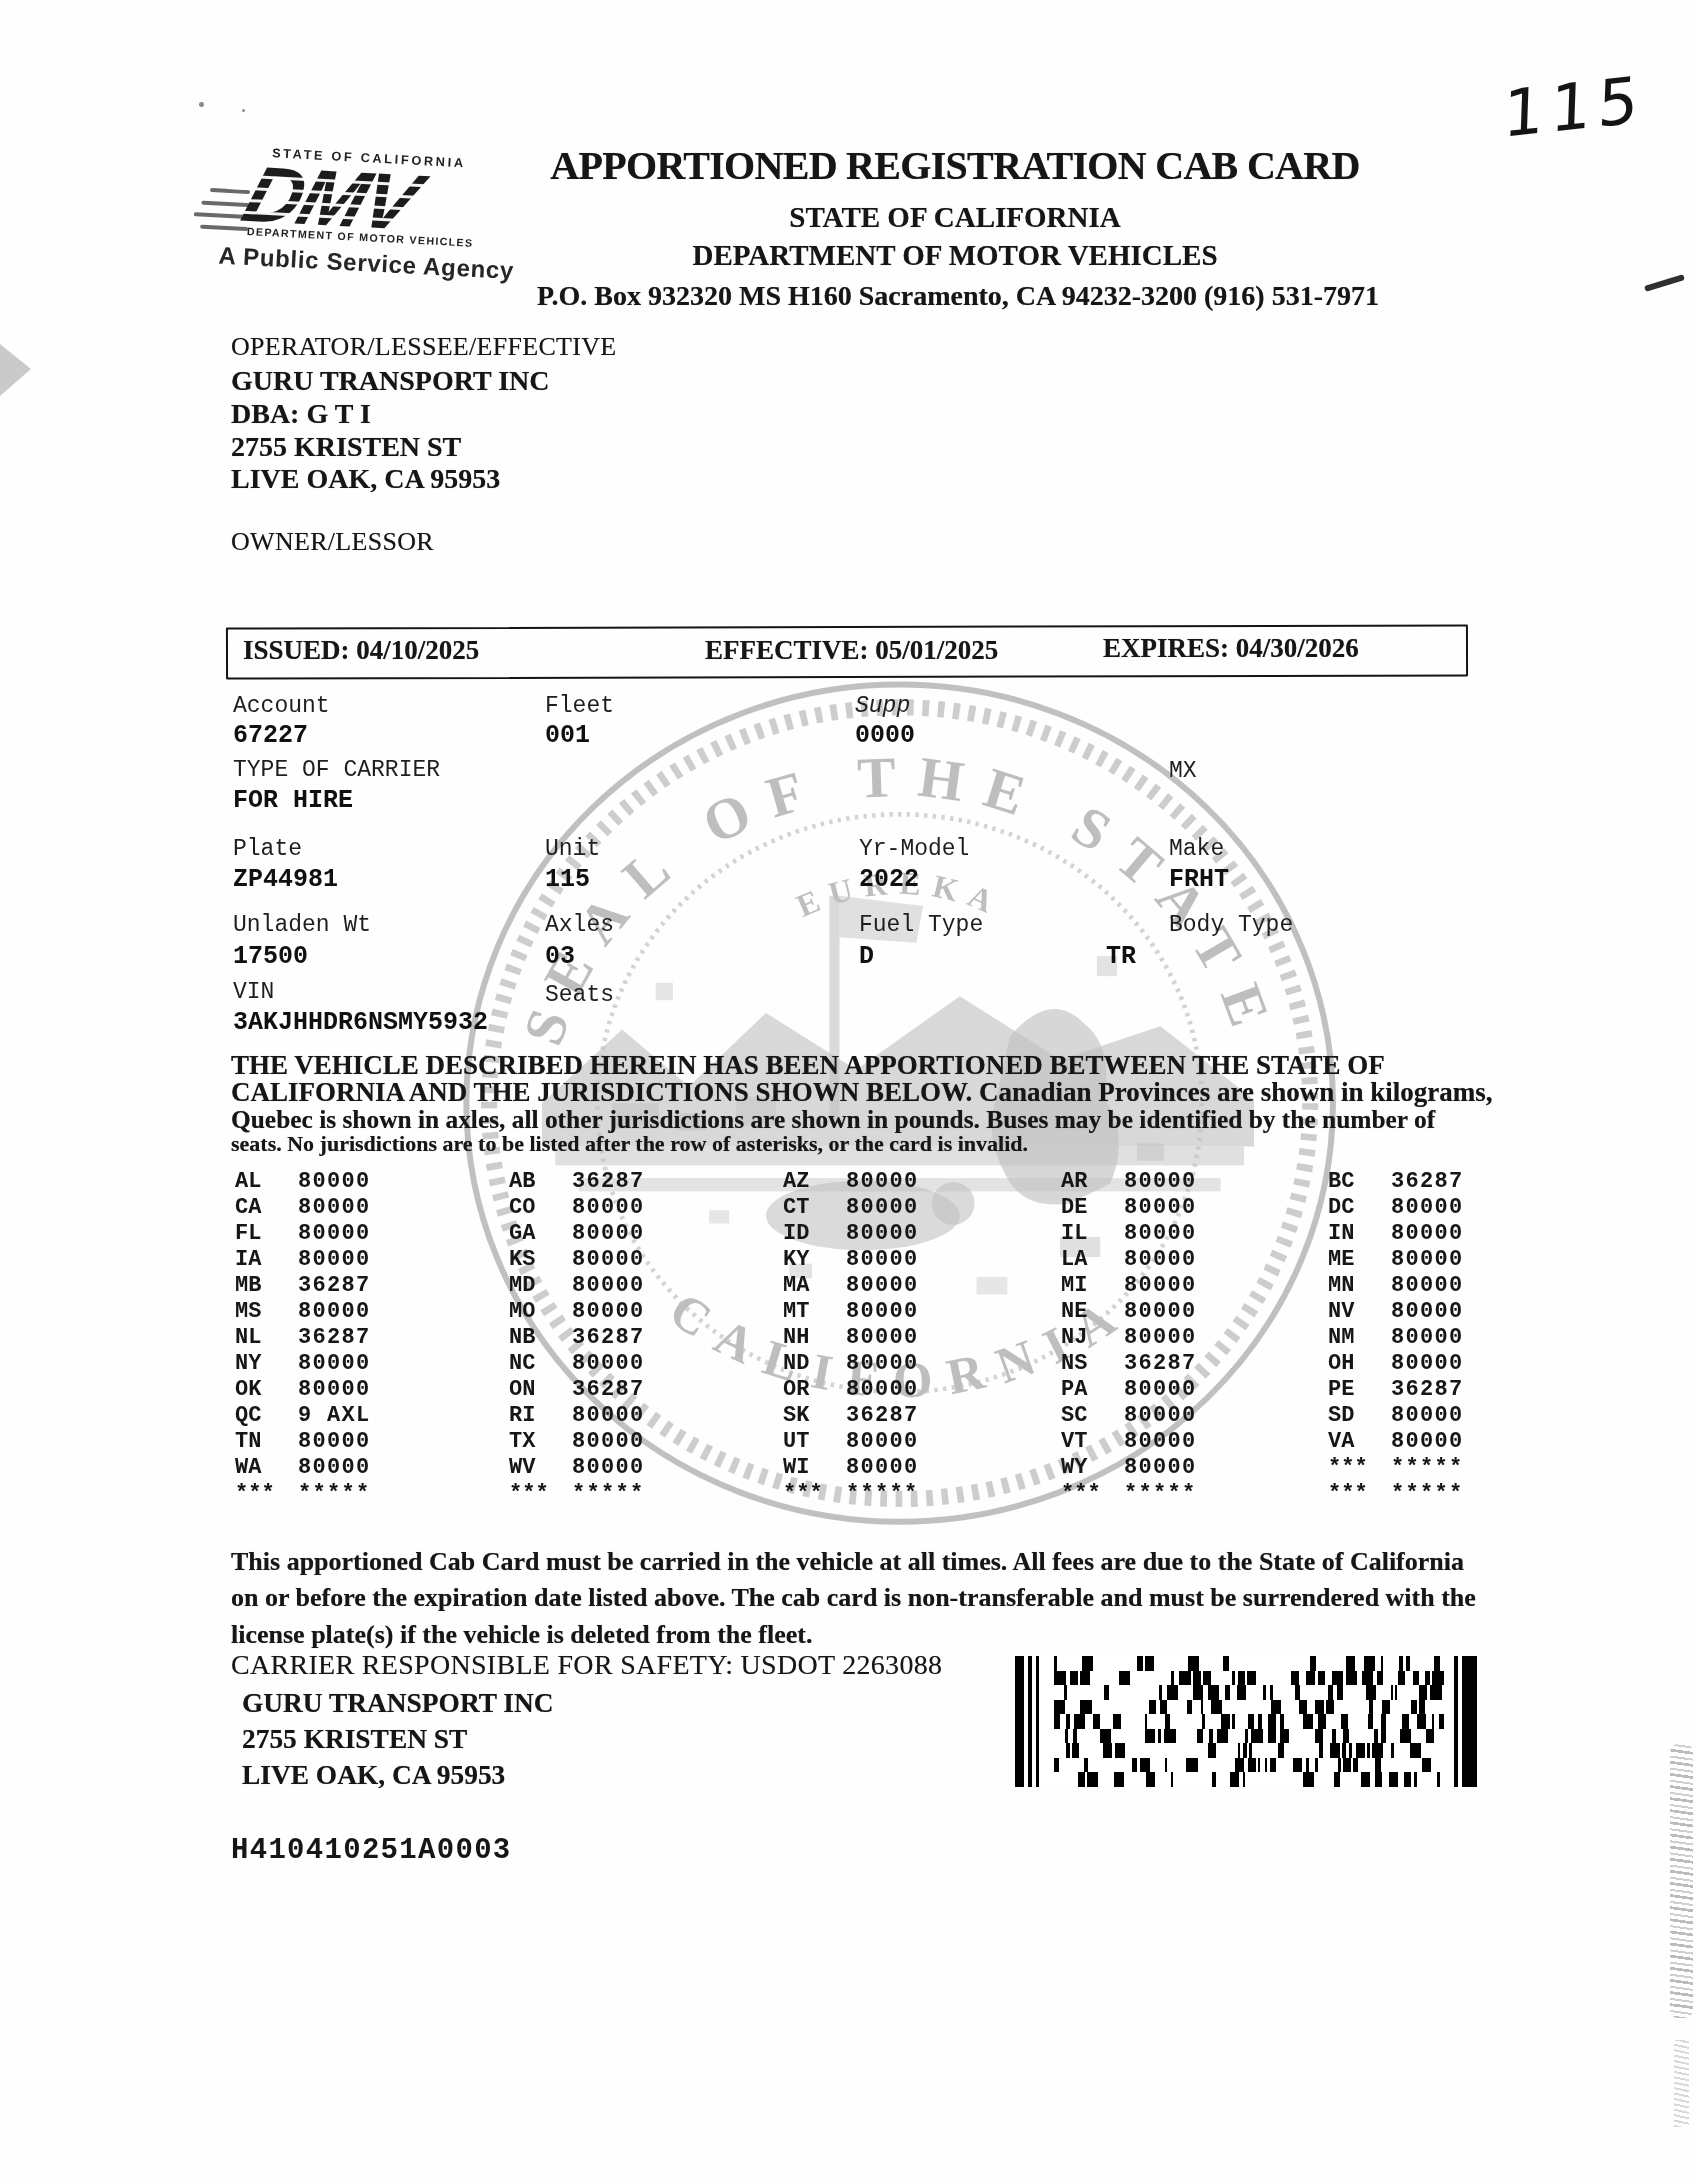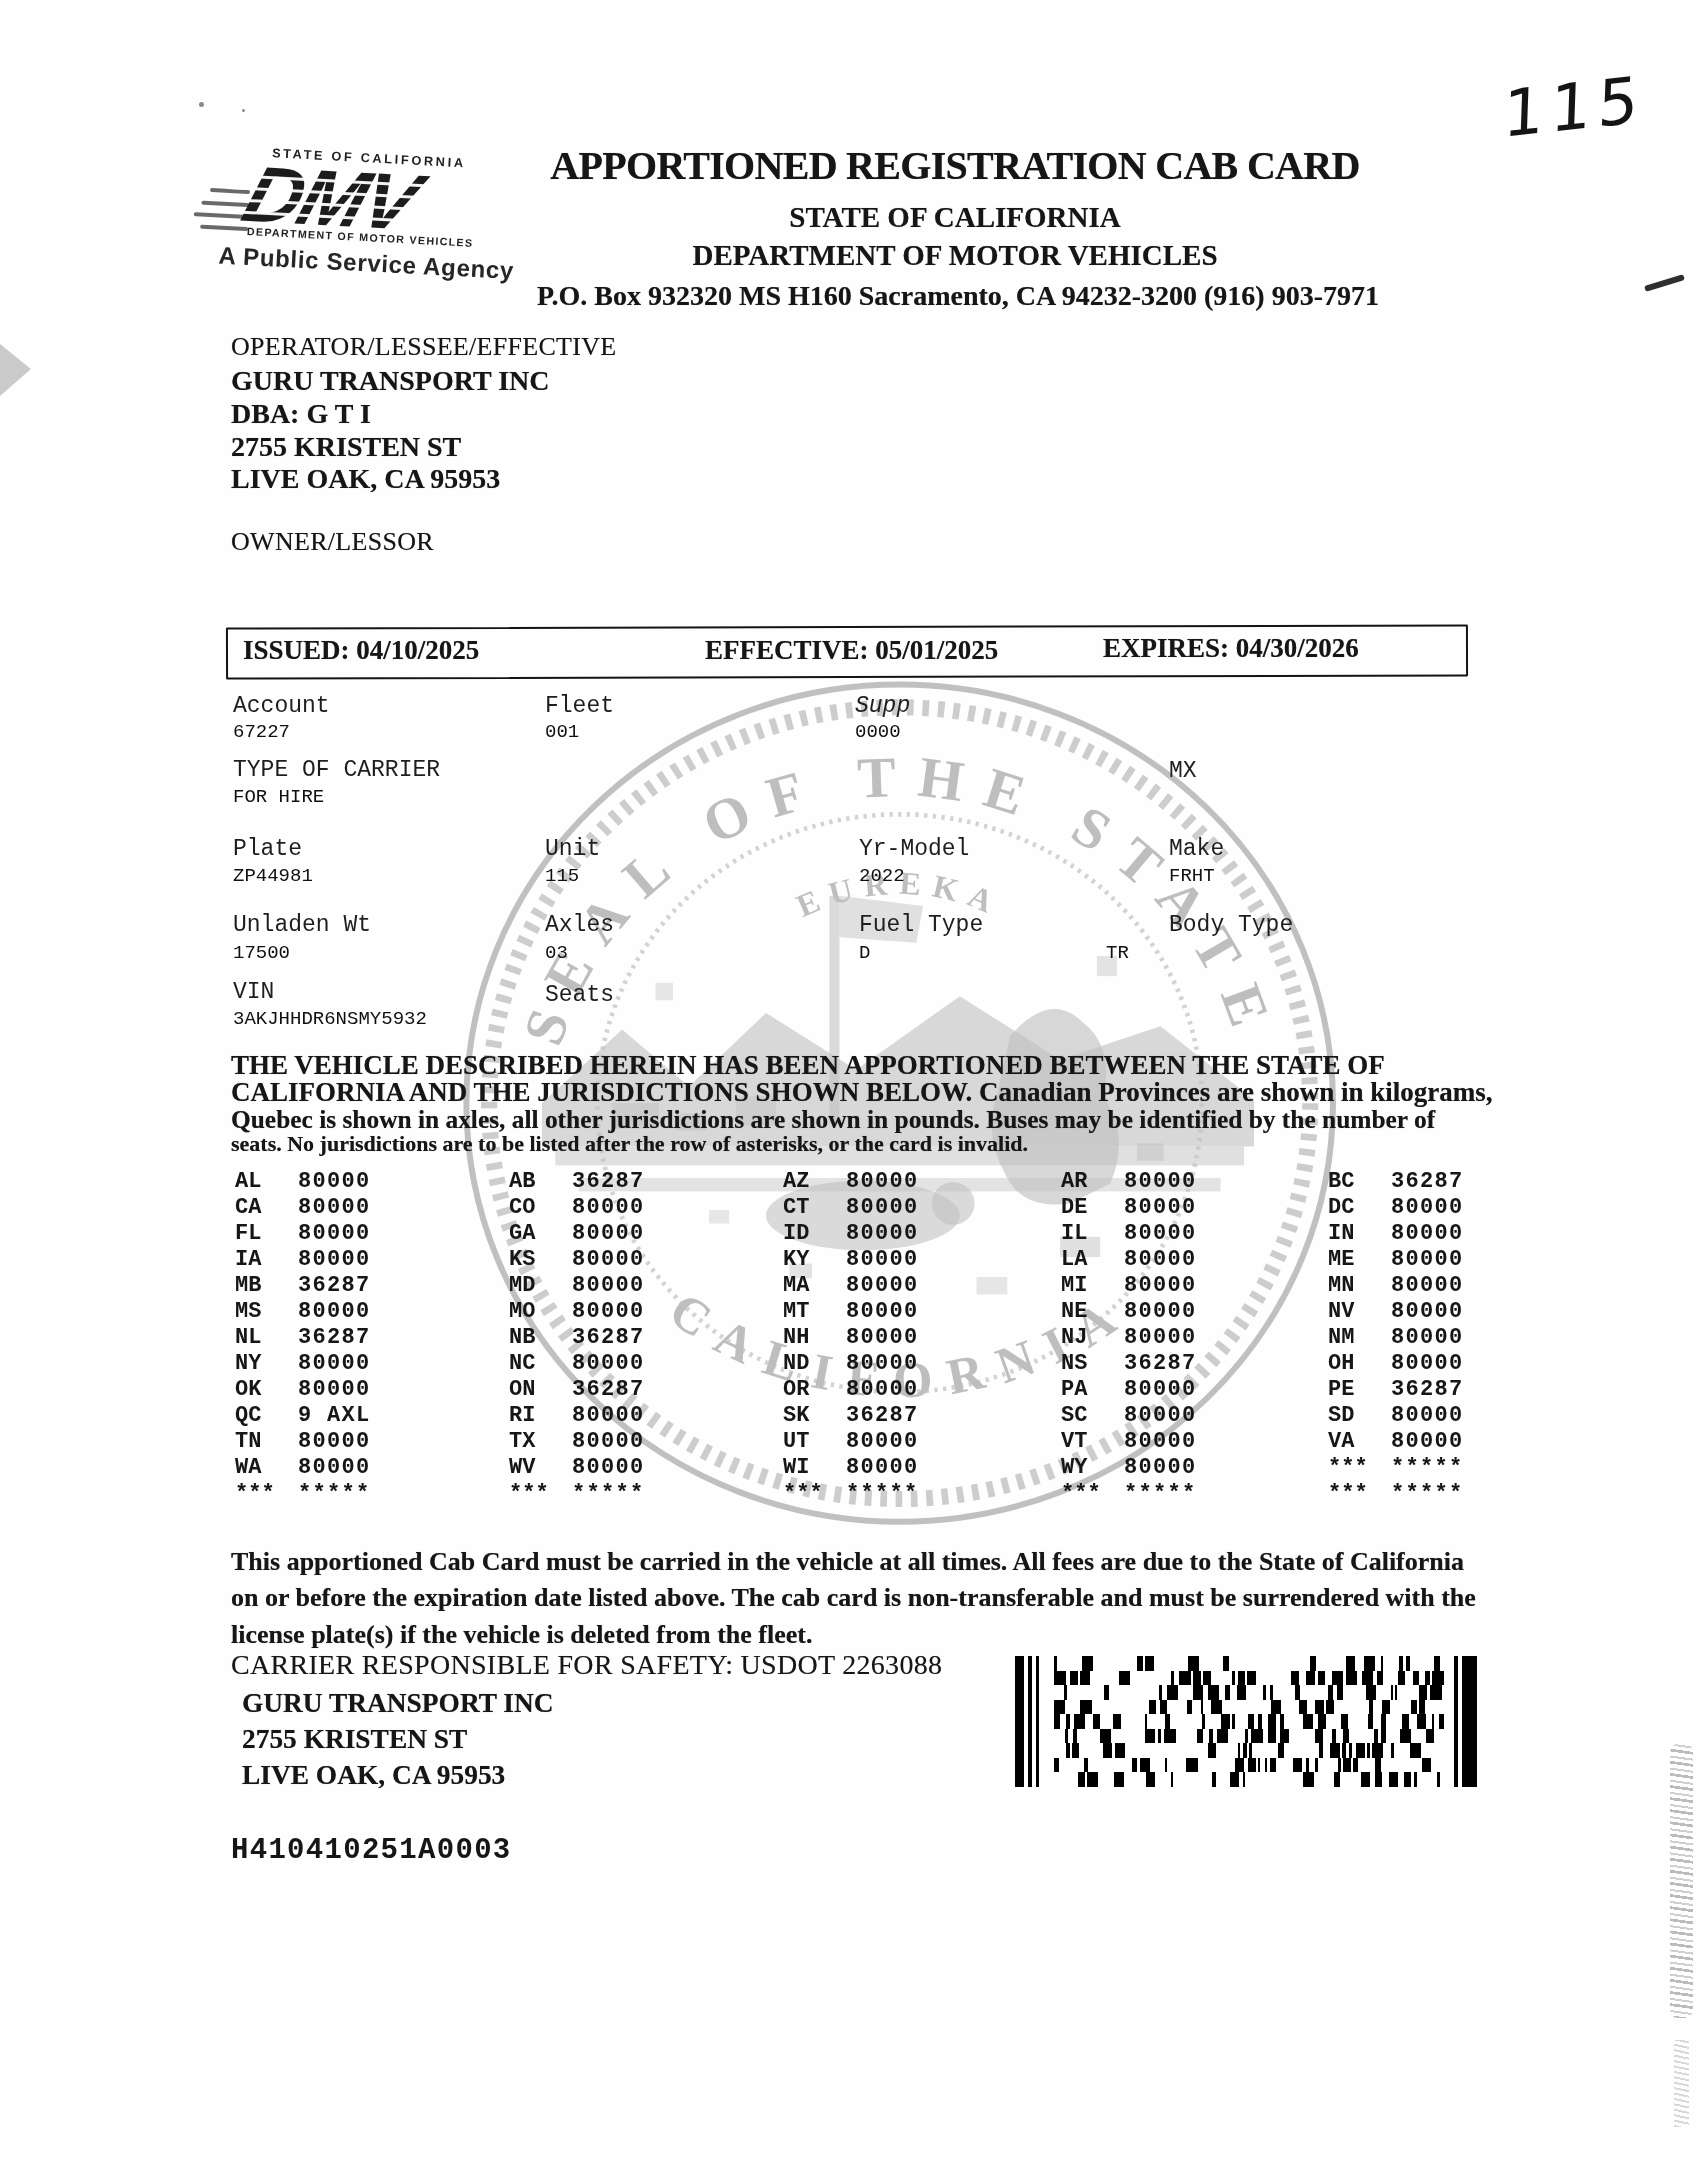--- a/index.html
+++ b/index.html
@@ -36,21 +36,21 @@
   .opline{font-weight:bold;font-size:28px;text-shadow:0 0 0.7px rgba(0,0,0,.5);}
 
   
   .datebox{position:absolute;left:226px;top:626px;width:1238px;height:48px;
            border:2.7px solid #141414;border-radius:1.3px;transform:rotate(-.15deg);}
   .datetxt{font-weight:bold;font-size:27px;text-shadow:0 0 0.7px rgba(0,0,0,.5);}
 
   
   .mlabel,.mval,.jcode,.jval,.control{font-family:"Liberation Mono",monospace;}
   .mlabel{font-size:23px;color:#1e1e1e;text-align:center;}
-  .mval{font-size:19px;font-weight:normal;color:#101010;}
+  .mval{font-size:25px;font-weight:bold;color:#101010;}
 
   
   .para{font-weight:bold;font-size:27px;text-shadow:0 0 0.7px rgba(0,0,0,.5);}
 
   
   .jgrid{position:absolute;left:235px;top:1169px;display:grid;
          grid-template-columns:274px 274px 278px 267px 281px;grid-auto-rows:26px;}
   .jcell{white-space:nowrap;}
   .jcode{display:inline-block;width:63px;font-size:22px;font-weight:bold;}
   .jval{font-size:22px;font-weight:bold;letter-spacing:1.3px;}
@@ -156,21 +156,21 @@
         <div class="dmv-stripe" style="top:40px;"></div>
         <div class="dmv-stripe" style="top:52px;height:2.7px;"></div>
       </div>
       <div class="logo-dept">DEPARTMENT OF MOTOR VEHICLES</div>
       <div class="logo-tag">A Public Service Agency</div>
     </div>
 
     <div class="abs title centered" style="left:955px;top:142px;">APPORTIONED REGISTRATION CAB CARD</div>
     <div class="abs sub centered" style="left:955px;top:201px;">STATE OF CALIFORNIA</div>
     <div class="abs sub centered" style="left:955px;top:239px;">DEPARTMENT OF MOTOR VEHICLES</div>
-    <div class="abs addr centered" style="left:958px;top:280px;">P.O. Box 932320    MS H160    Sacramento, CA 94232-3200    (916) 903-7971</div>
+    <div class="abs addr centered" style="left:958px;top:280px;">P.O. Box 932320    MS H160    Sacramento, CA 94232-3200    (916) 531-7971</div>
 
     <div class="abs oplabel" style="left:231px;top:332px;">OPERATOR/LESSEE/EFFECTIVE</div>
     <div class="abs opline" style="left:231px;top:365px;">GURU TRANSPORT INC</div>
     <div class="abs opline" style="left:231px;top:398px;">DBA: G T I</div>
     <div class="abs opline" style="left:231px;top:431px;">2755 KRISTEN ST</div>
     <div class="abs opline" style="left:231px;top:463px;">LIVE OAK, CA 95953</div>
     <div class="abs oplabel" style="left:231px;top:527px;">OWNER/LESSOR</div>
 
     <div class="datebox"></div>
     <div class="abs datetxt" style="left:243px;top:635px;">ISSUED: 04/10/2025</div>

